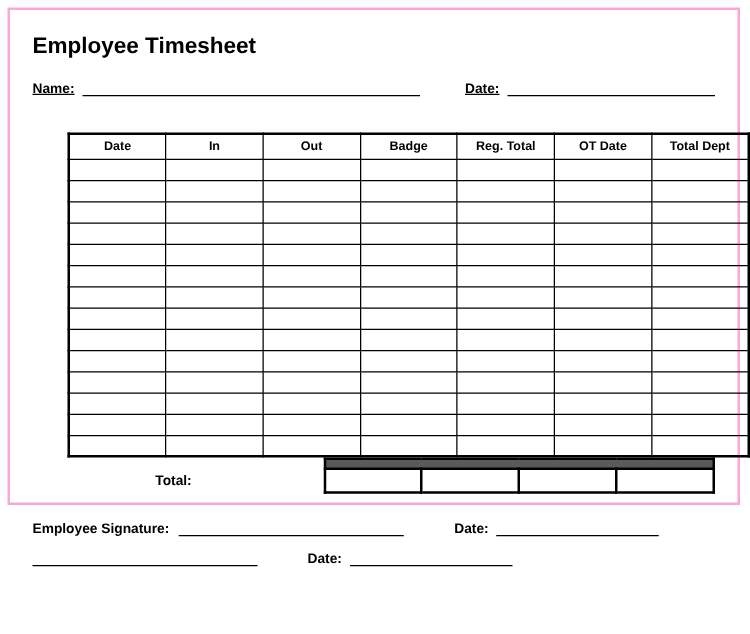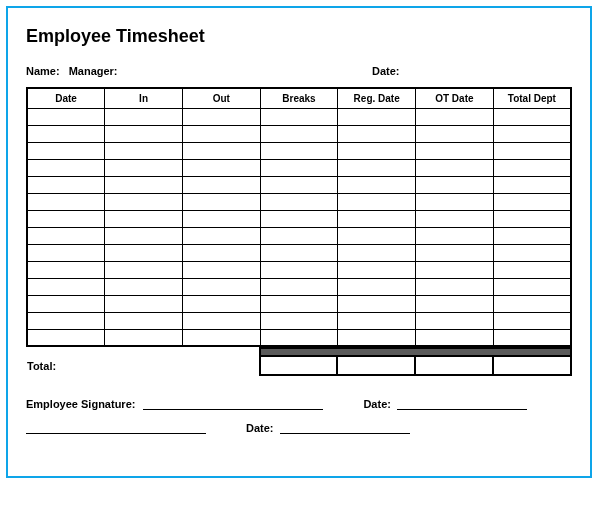--- a/index.html
+++ b/index.html
@@ -6,43 +6,44 @@
   body {
     margin: 0;
     padding: 0;
     background: #fff;
     font-family: Arial, Helvetica, sans-serif;
     width: 600px;
     height: 507px;
     overflow: hidden;
   }
   .page {
-    border: 2px solid #0ea5e9;
+    border: 2px solid #f9a8d4;
     margin: 6px;
     width: 586px;
-    height: 472px;
+    height: 398px;
     padding: 18px 18px 10px 18px;
     position: relative;
   }
   .title {
     font-size: 18px;
     font-weight: bold;
     margin-bottom: 14px;
   }
   .meta {
     display: flex;
     justify-content: space-between;
     font-size: 11px;
     font-weight: bold;
     margin-bottom: 3px;
   }
   .meta-left, .meta-right {
     display: flex;
-    flex-direction: row;
+    flex-direction: column;
     gap: 3px;
+    text-decoration: underline;
   }
   .meta-left { width: 310px; }
   .meta-right { width: 200px; }
   .meta-row {
     display: flex;
     align-items: flex-end;
     height: 16px;
   }
   .meta-label { white-space: nowrap; padding-right: 6px; }
   .meta-line {
@@ -50,39 +51,40 @@
     border-bottom: 1px solid #000;
     height: 12px;
   }
   .meta-placeholder { height: 16px; }
   .tbl-wrap { margin-top: 10px; }
   table.ts {
     border-collapse: collapse;
     width: 100%;
     table-layout: fixed;
     border: 2px solid #000;
+    margin-left: 28px;
   }
   table.ts th, table.ts td {
     border: 1px solid #000;
     height: 17px;
     padding: 0;
   }
   table.ts th {
     font-size: 10px;
     font-weight: bold;
     height: 20px;
   }
   .footer-row td {
     border: none;
     height: 19px;
   }
   .total-label {
     font-size: 11px;
     font-weight: bold;
-    text-align: left;
+    text-align: center;
     padding-right: 8px !important;
   }
   .shaded {
     background: #5a5a5a;
     border: 2px solid #000 !important;
     height: 8px !important;
   }
   .sum-cell {
     border: 2px solid #000 !important;
     height: 19px;
@@ -111,45 +113,41 @@
 <body>
 
 <div class="page">
 
   <div class="title">Employee Timesheet</div>
 
   <div class="meta">
     <div class="meta-left">
       <div class="meta-row">
         <span class="meta-label">Name:</span>
-        <span class="meta-line"></span>
-      </div>
-      <div class="meta-row">
-        <span class="meta-label">Manager:</span>
         <span class="meta-line"></span>
       </div>
     </div>
     <div class="meta-right">
       <div class="meta-row">
         <span class="meta-label">Date:</span>
         <span class="meta-line"></span>
       </div>
       <div class="meta-placeholder"></div>
     </div>
   </div>
 
   <div class="tbl-wrap">
     <table class="ts">
       <thead>
         <tr>
           <th>Date</th>
           <th>In</th>
           <th>Out</th>
-          <th>Breaks</th>
-          <th>Reg. Date</th>
+          <th>Badge</th>
+          <th>Reg. Total</th>
           <th>OT Date</th>
           <th>Total Dept</th>
         </tr>
       </thead>
       <tbody id="ts-body">
           <tr>
             <td></td>
             <td></td>
             <td></td>
             <td></td>

